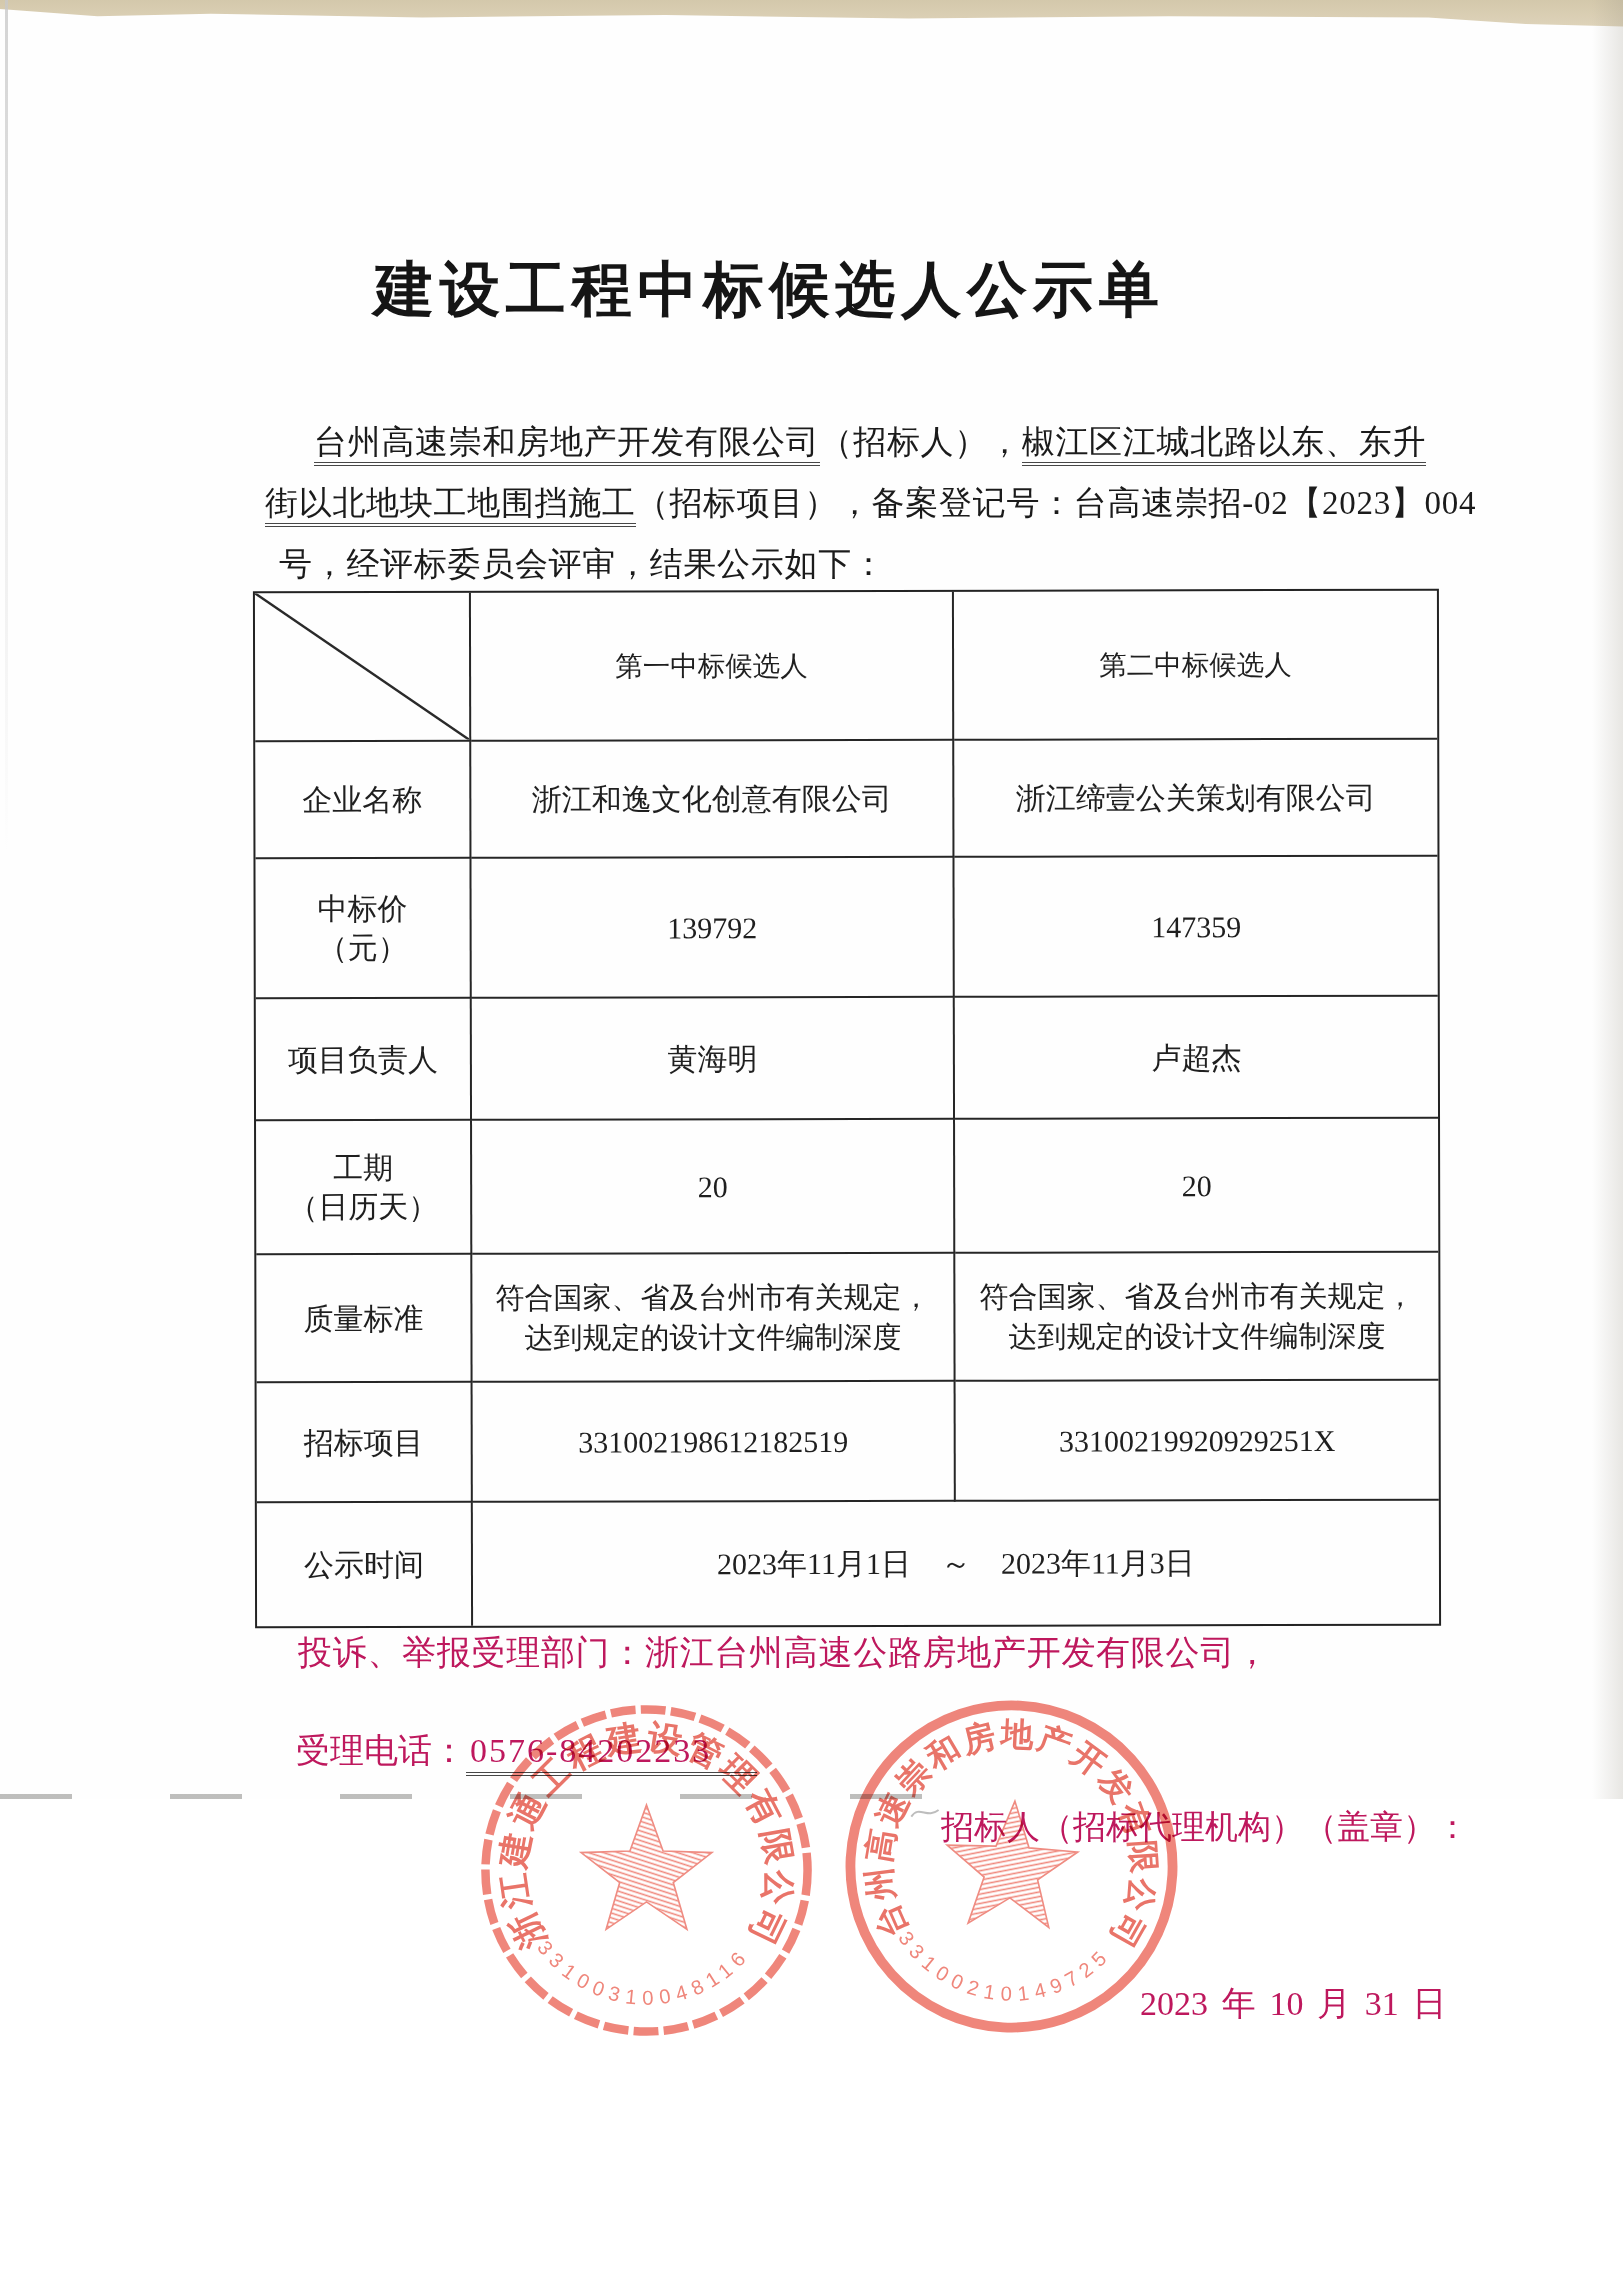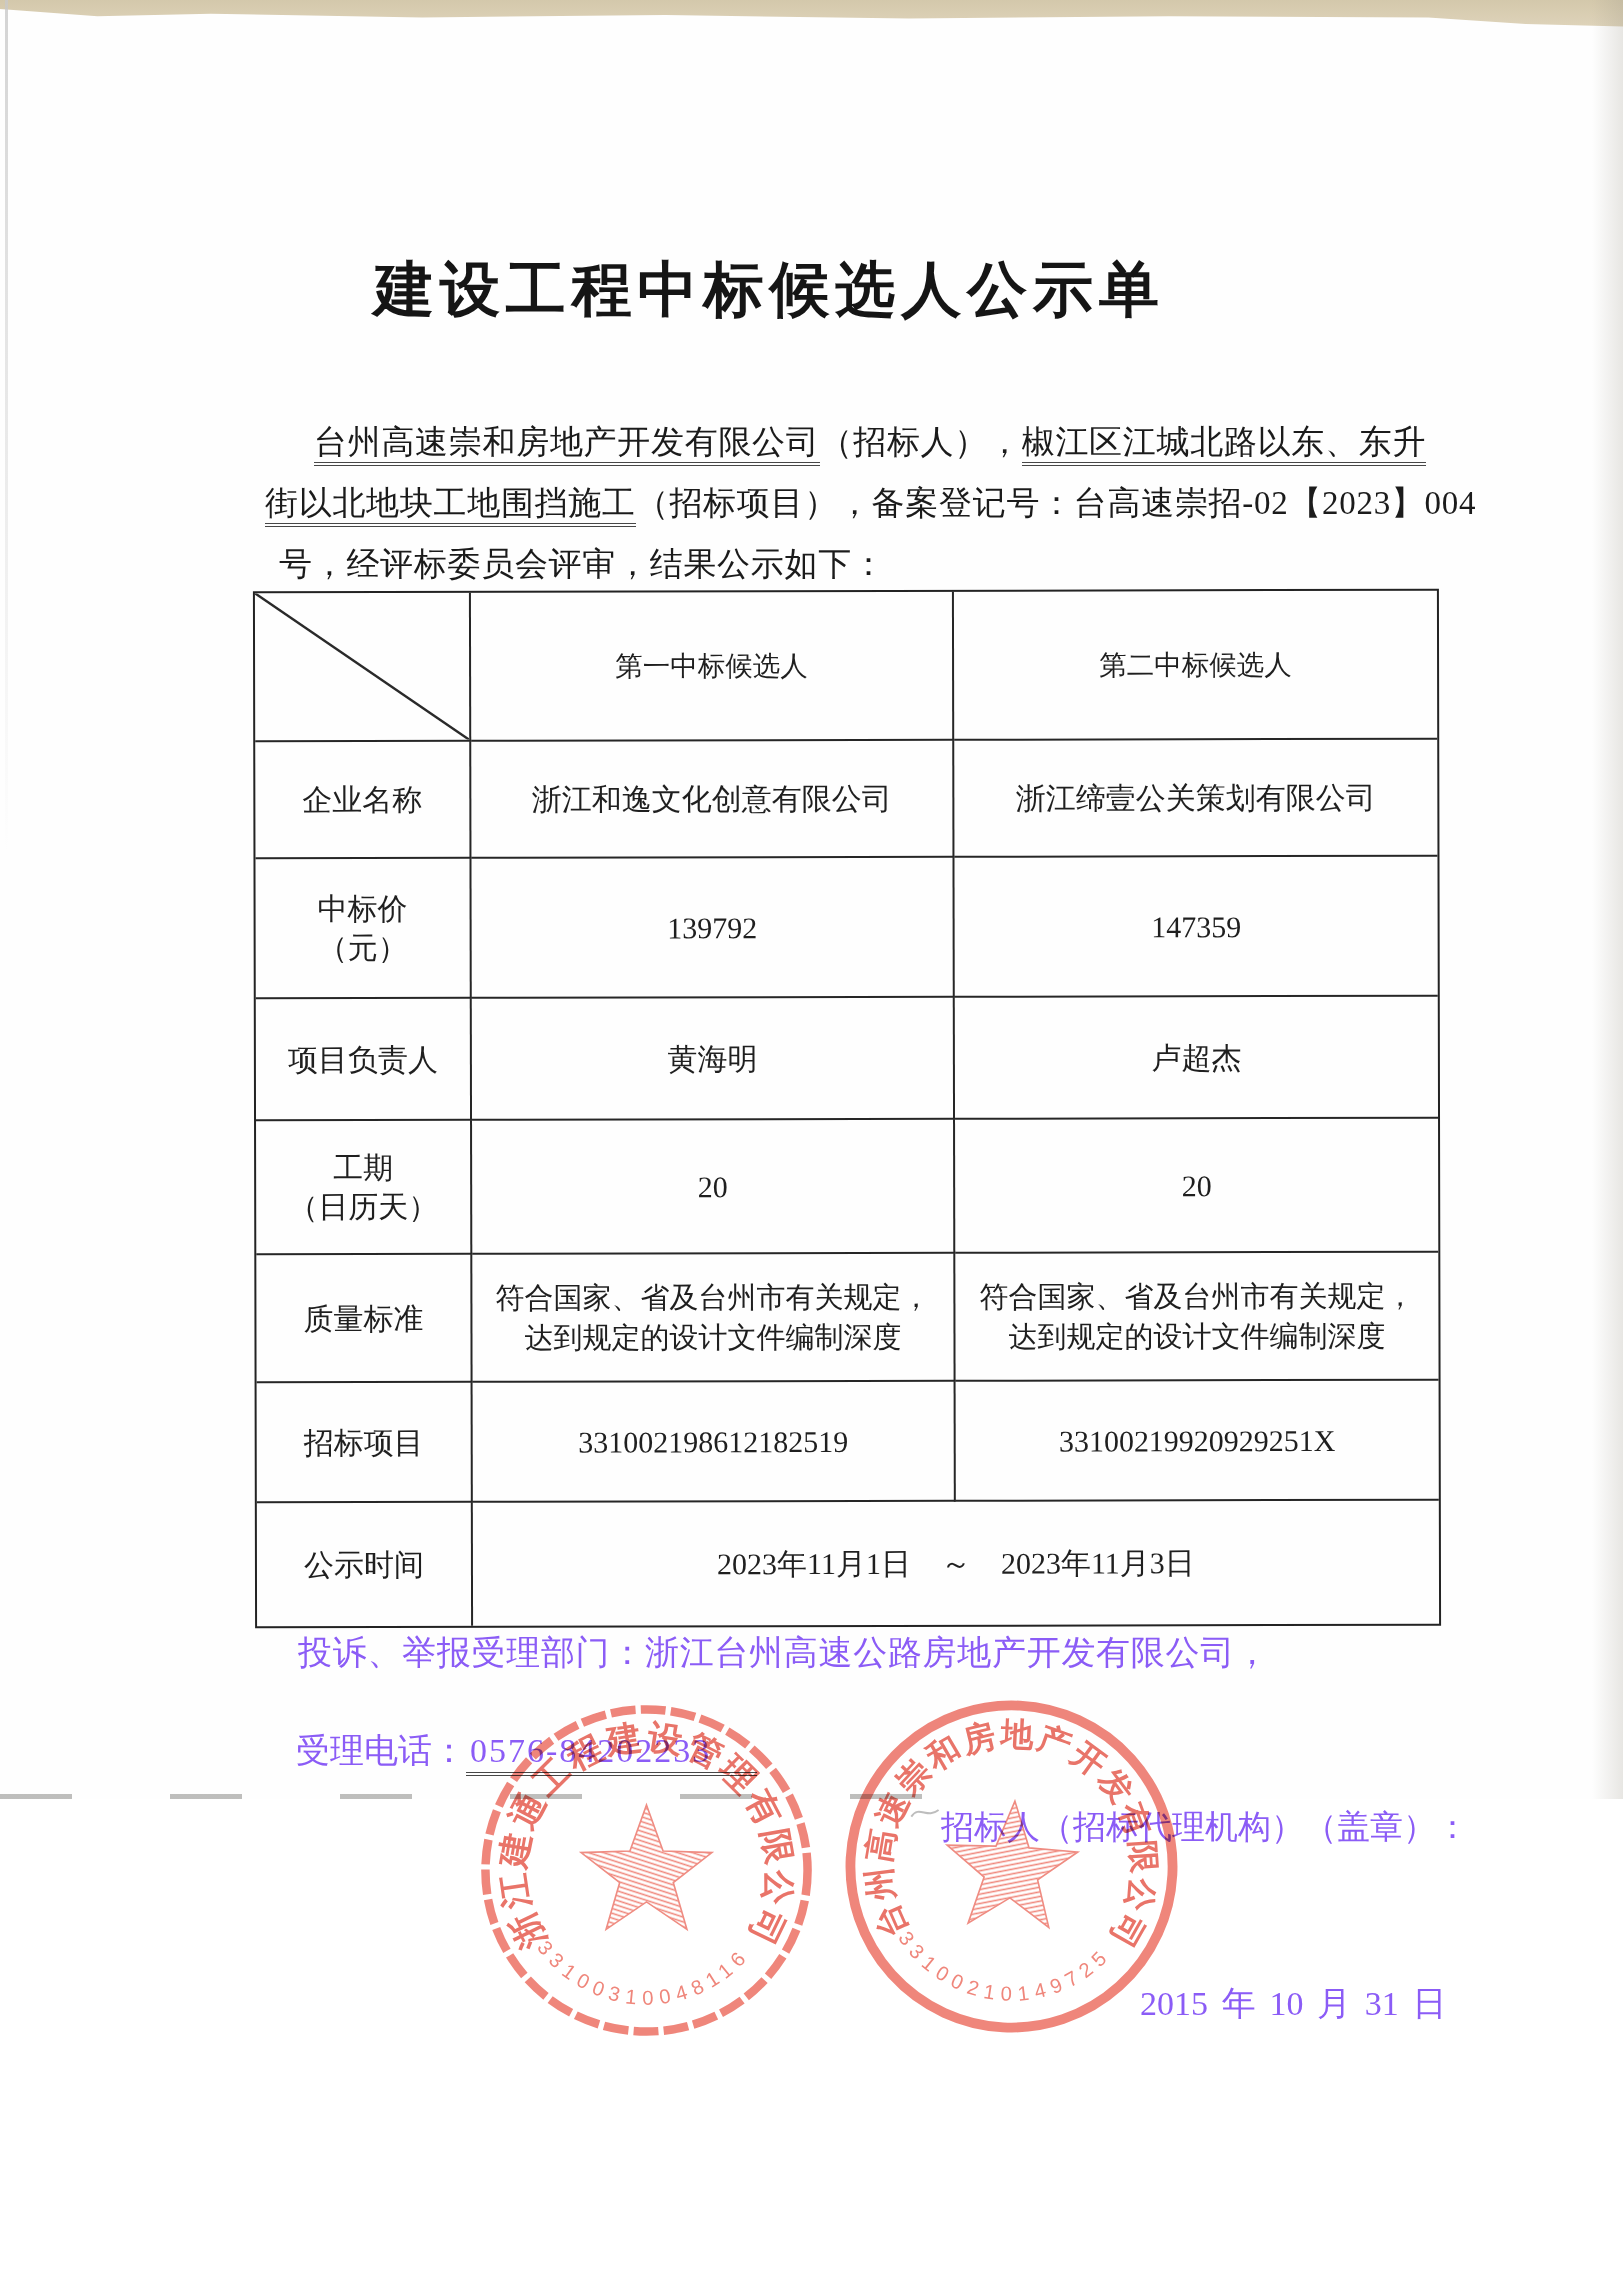--- a/index.html
+++ b/index.html
@@ -66,21 +66,21 @@
     position: relative; overflow: hidden;
   }
   .cell.lastcol { border-right: none; }
   .cell.lastrow { border-bottom: none; }
   .cell.header { font-size: 27.5px; }
   .cell.quality { font-size: 29px; line-height: 1.38; padding: 0 17px; }
   .cell.merged { grid-column: 2 / 4; }
   .diag-svg { position: absolute; inset: 0; width: 100%; height: 100%; }
 
   
-  .f-line { position: absolute; white-space: nowrap; color: #8b5cf6; }
+  .f-line { position: absolute; white-space: nowrap; color: #be185d; }
   .complaint { left: 298px; top: 1630px; font-size: 34px; letter-spacing: 0.7px; }
   .phone-line { left: 296px; top: 1728px; font-size: 34px; }
   .phone-num { border-bottom: 4.6px double rgba(45,45,45,.88); padding: 0 46px 2.6px 3.9px; letter-spacing: 2px; }
   .seal-caption { left: 941px; top: 1805px; font-size: 33px; }
   .doc-date { left: 1140px; top: 1981px; font-size: 34px; word-spacing: 5.2px; }
 
   
   .stamp {
     position: absolute; width: 347px; height: 347px;
     mix-blend-mode: multiply; opacity: .92; pointer-events: none;
@@ -147,21 +147,21 @@
     <div class="cell">331002198612182519</div>
     <div class="cell lastcol">33100219920929251X</div>
 
     <div class="cell lastrow">公示时间</div>
     <div class="cell merged lastcol lastrow">2023年11月1日　～　2023年11月3日</div>
   </div>
 
   <div class="f-line complaint">投诉、举报受理部门：浙江台州高速公路房地产开发有限公司，</div>
   <div class="f-line phone-line"><span>受理电话：</span><span class="phone-num">0576-84202233</span></div>
   <div class="f-line seal-caption">招标人（招标代理机构）（盖章）：</div>
-  <div class="f-line doc-date">2015 年 10 月 31 日</div>
+  <div class="f-line doc-date">2023 年 10 月 31 日</div>
 
   <svg class="stamp stamp-left" viewBox="0 0 530 530">
     <defs>
       <pattern id="p1" width="7" height="7" patternUnits="userSpaceOnUse" patternTransform="rotate(18)">
         <line x1="0" y1="3.5" x2="7" y2="3.5" stroke="#ee7c70" stroke-width="2.4"></line>
       </pattern>
       <path id="arc1a" d="M 113.5,371.2 A 185,185 0 1 1 416.5,371.2" fill="none"></path>
       <path id="arc1b" d="M 97.1,382.7 A 205,205 0 0 0 432.9,382.7" fill="none"></path>
     </defs>
     <circle cx="265" cy="265" r="246" fill="none" stroke="#ee7c70" stroke-width="13" stroke-dasharray="38 8"></circle>

